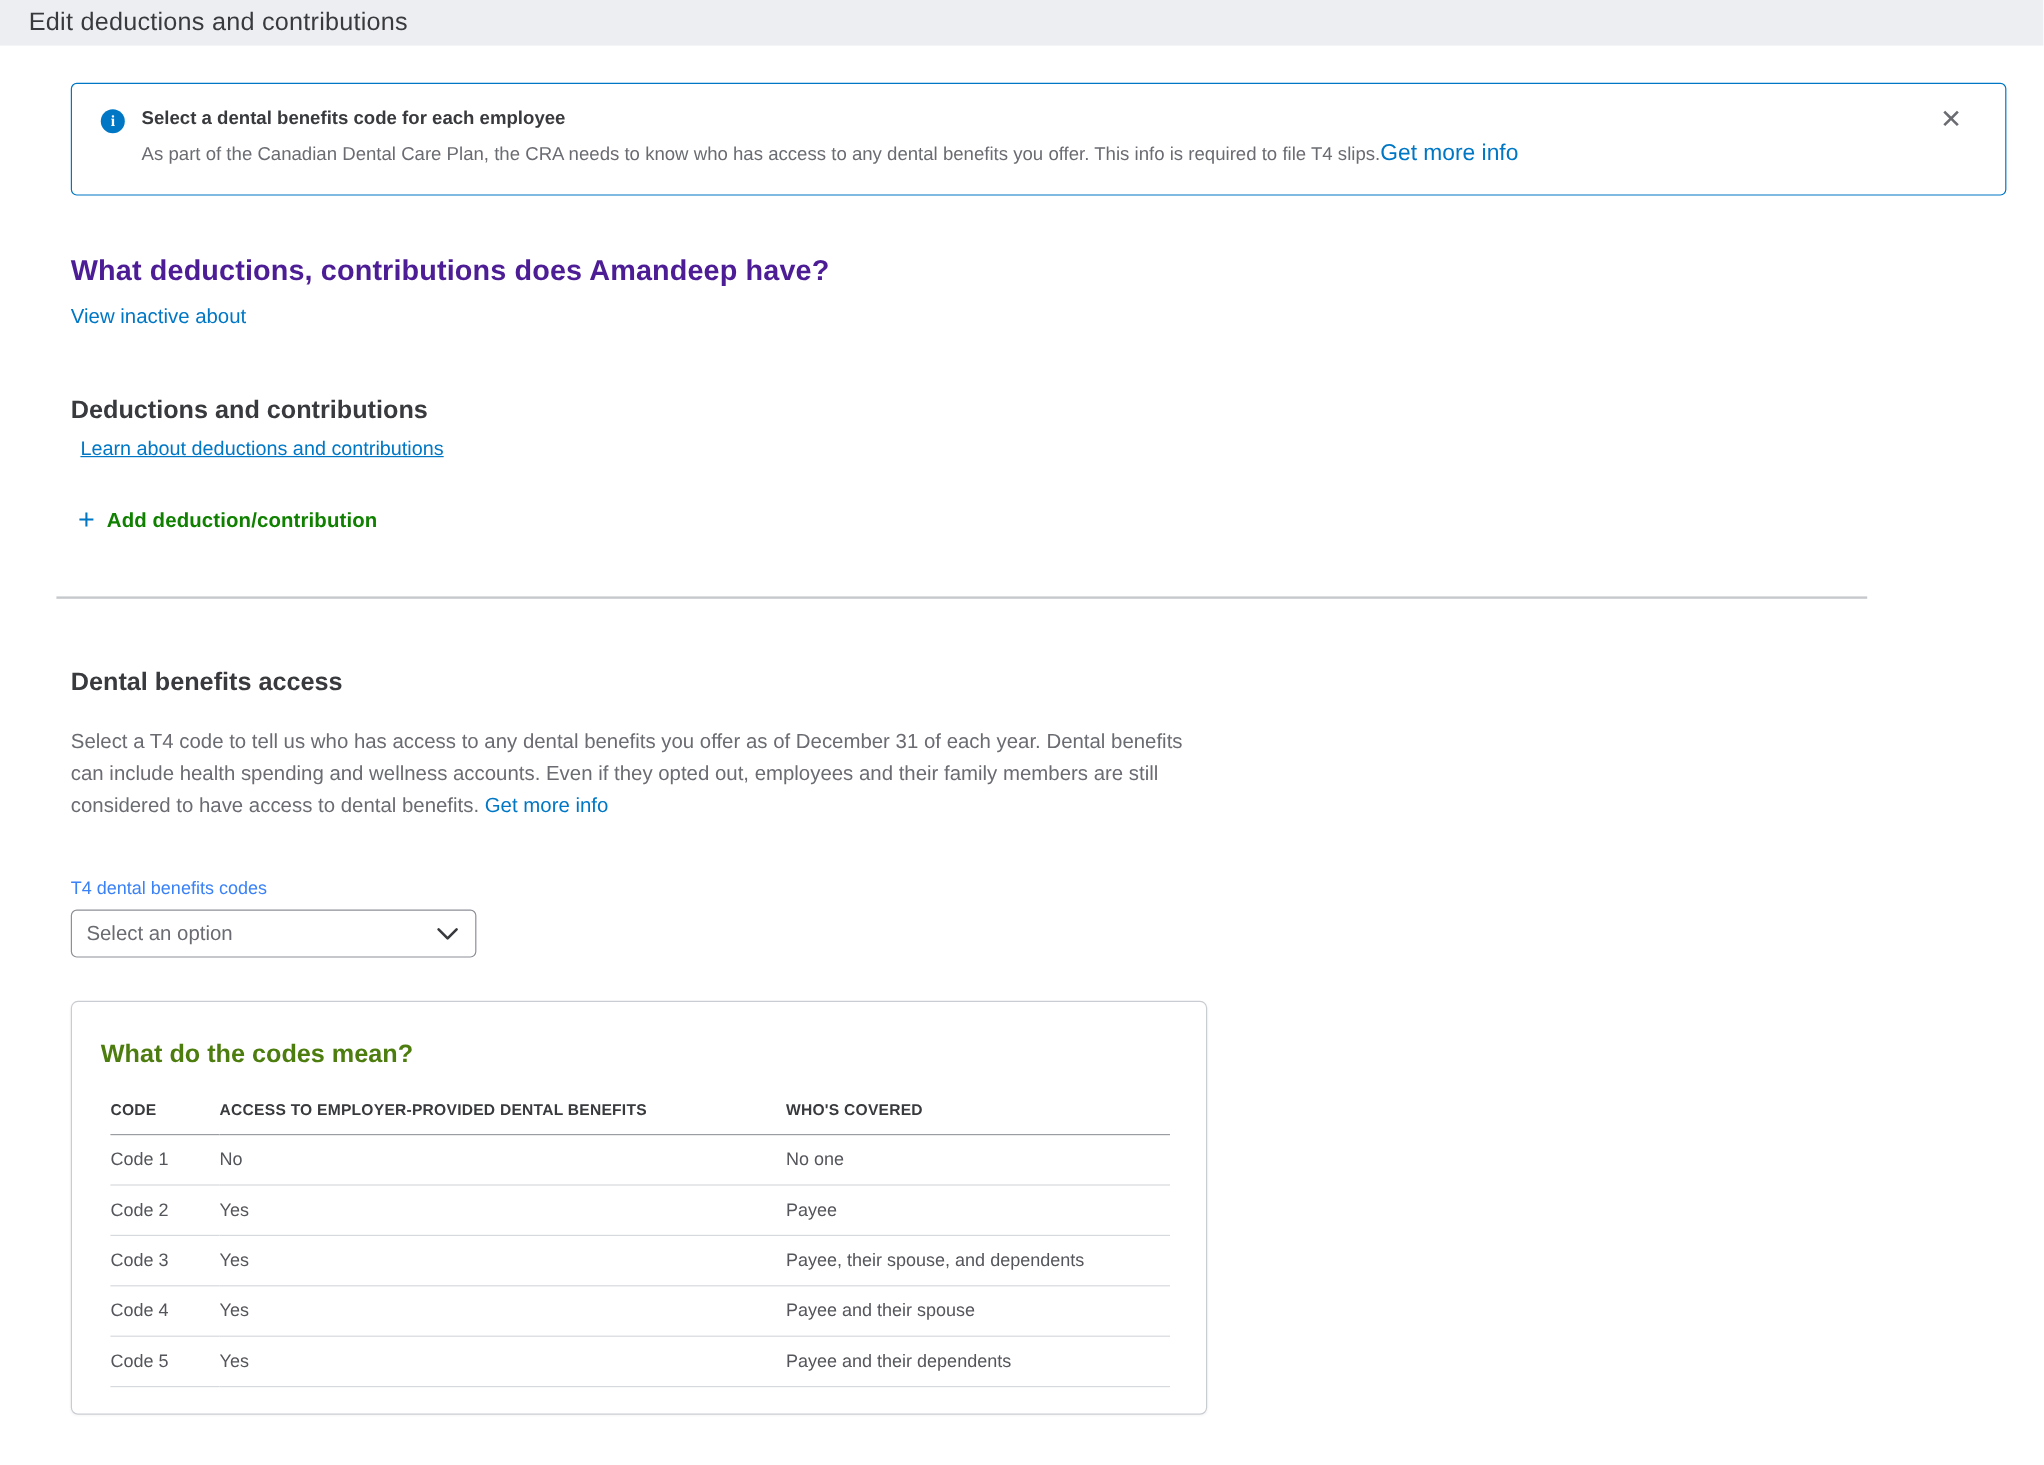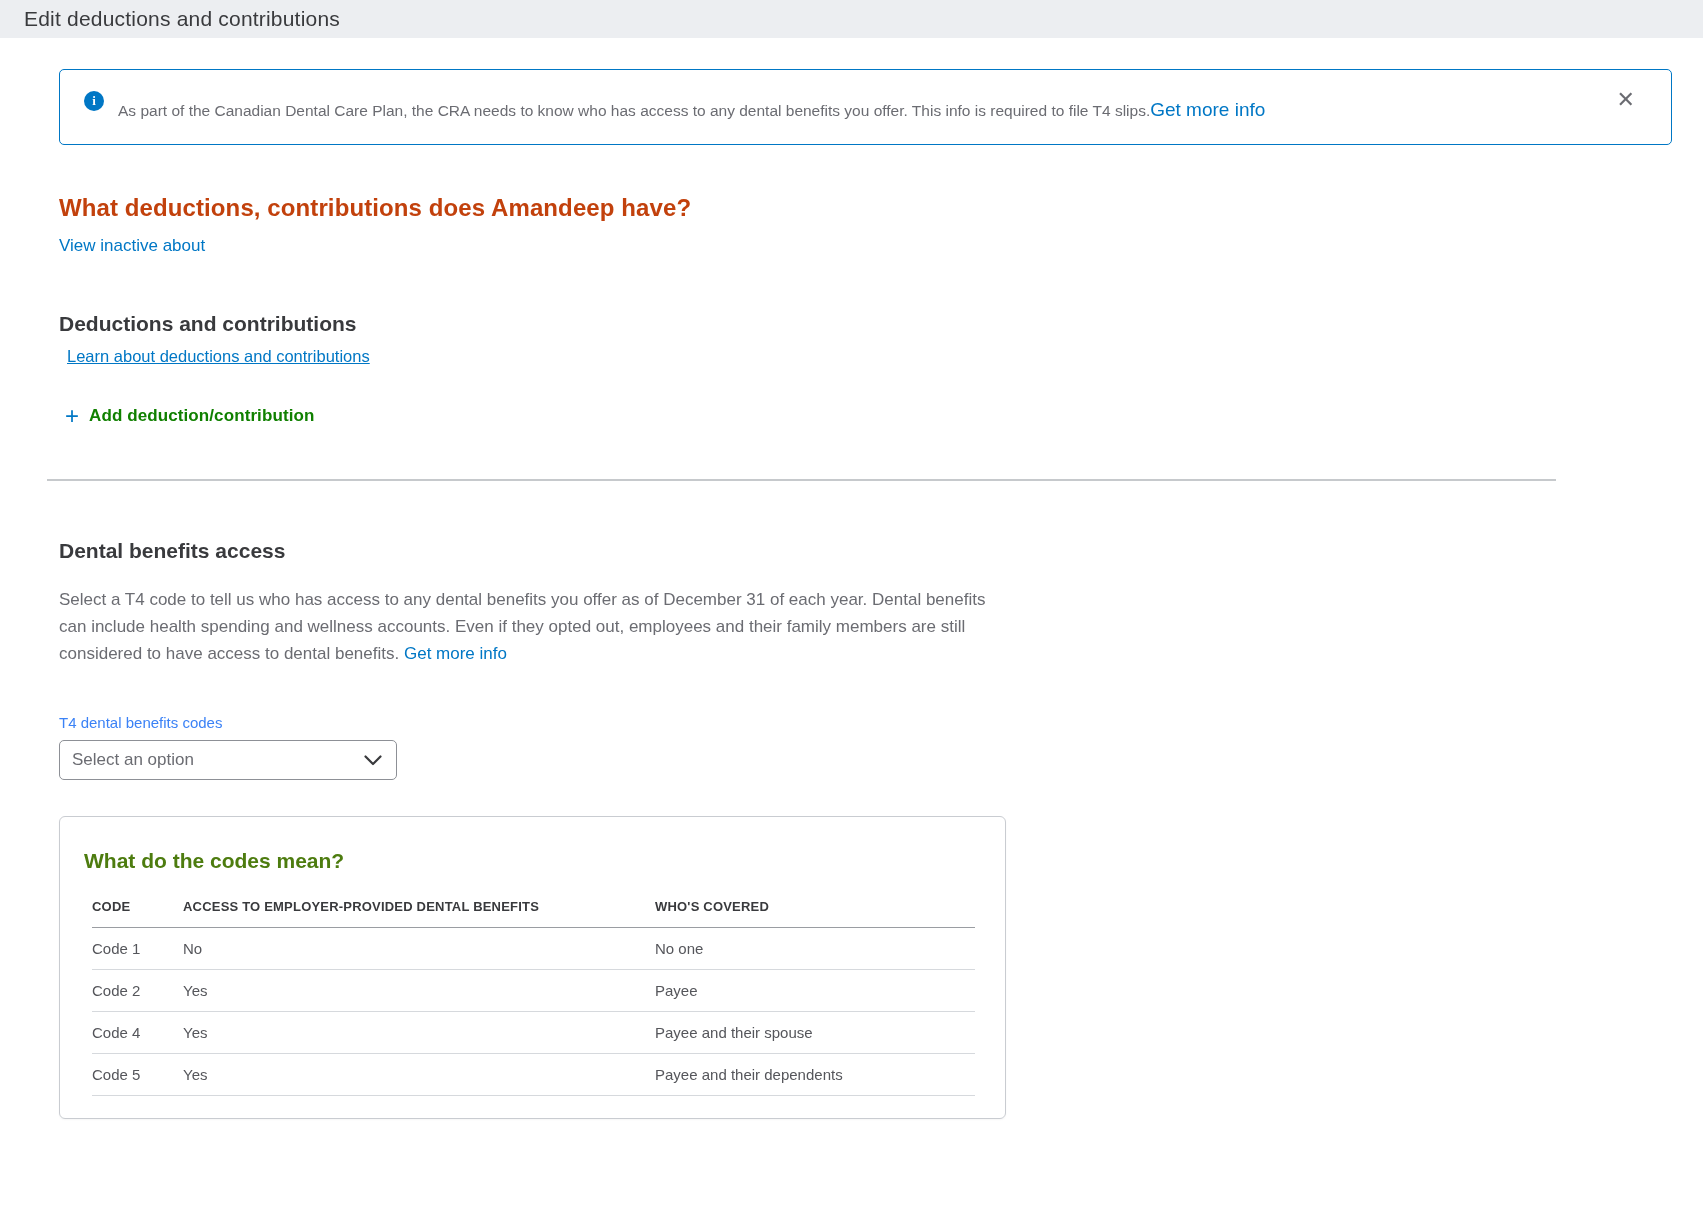--- a/index.html
+++ b/index.html
@@ -48,21 +48,21 @@
     color: #0077C5; font-size: 19px; text-decoration: none; cursor: pointer;
   }
   .banner-close {
     flex: 0 0 auto; margin-left: 20px; margin-right: 12px;
     color: #6B6C72; font-size: 22px; line-height: 20px;
     cursor: pointer; user-select: none; font-weight: 400;
   }
   
   .h1 {
     margin-top: 49px;
-    font-size: 24px; font-weight: 700; color: #c2410c;
+    font-size: 24px; font-weight: 700; color: #4c1d95;
     letter-spacing: 0.1px;
   }
   .inactive-link {
     display: inline-block; margin-top: 14px;
     color: #0077C5; font-size: 17px; text-decoration: none; cursor: pointer;
   }
   .h2 { font-size: 21px; font-weight: 700; color: #393A3D; }
   .sec-deductions { margin-top: 56px; }
   .sec-deductions .desc {
     margin-top: 24px; font-size: 17px; color: #6B6C72;
@@ -138,20 +138,21 @@
 <header class="topbar">
   <span class="topbar-title">Edit deductions and contributions</span>
 </header>
 
 <main class="content">
 
   
   <section class="banner">
     <span class="banner-icon">i</span>
     <div class="banner-text">
+      <div class="banner-title">Select a dental benefits code for each employee</div>
       <div class="banner-body-row"><span>As part of the Canadian Dental Care Plan, the CRA needs to know who has access to any dental benefits you offer. This info is required to file T4 slips.</span><a class="banner-link">Get more info</a>
       </div>
     </div>
     <span class="banner-close">✕</span>
   </section>
 
   
   <h1 class="h1">What deductions, contributions does Amandeep have?</h1>
   <a class="inactive-link">View inactive about</a>
 
@@ -200,20 +201,25 @@
               <td>No</td>
               <td>No one</td>
             </tr>
 
             <tr>
               <td>Code 2</td>
               <td>Yes</td>
               <td>Payee</td>
             </tr>
 
+            <tr>
+              <td>Code 3</td>
+              <td>Yes</td>
+              <td>Payee, their spouse, and dependents</td>
+            </tr>
 
             <tr>
               <td>Code 4</td>
               <td>Yes</td>
               <td>Payee and their spouse</td>
             </tr>
 
             <tr>
               <td>Code 5</td>
               <td>Yes</td>

